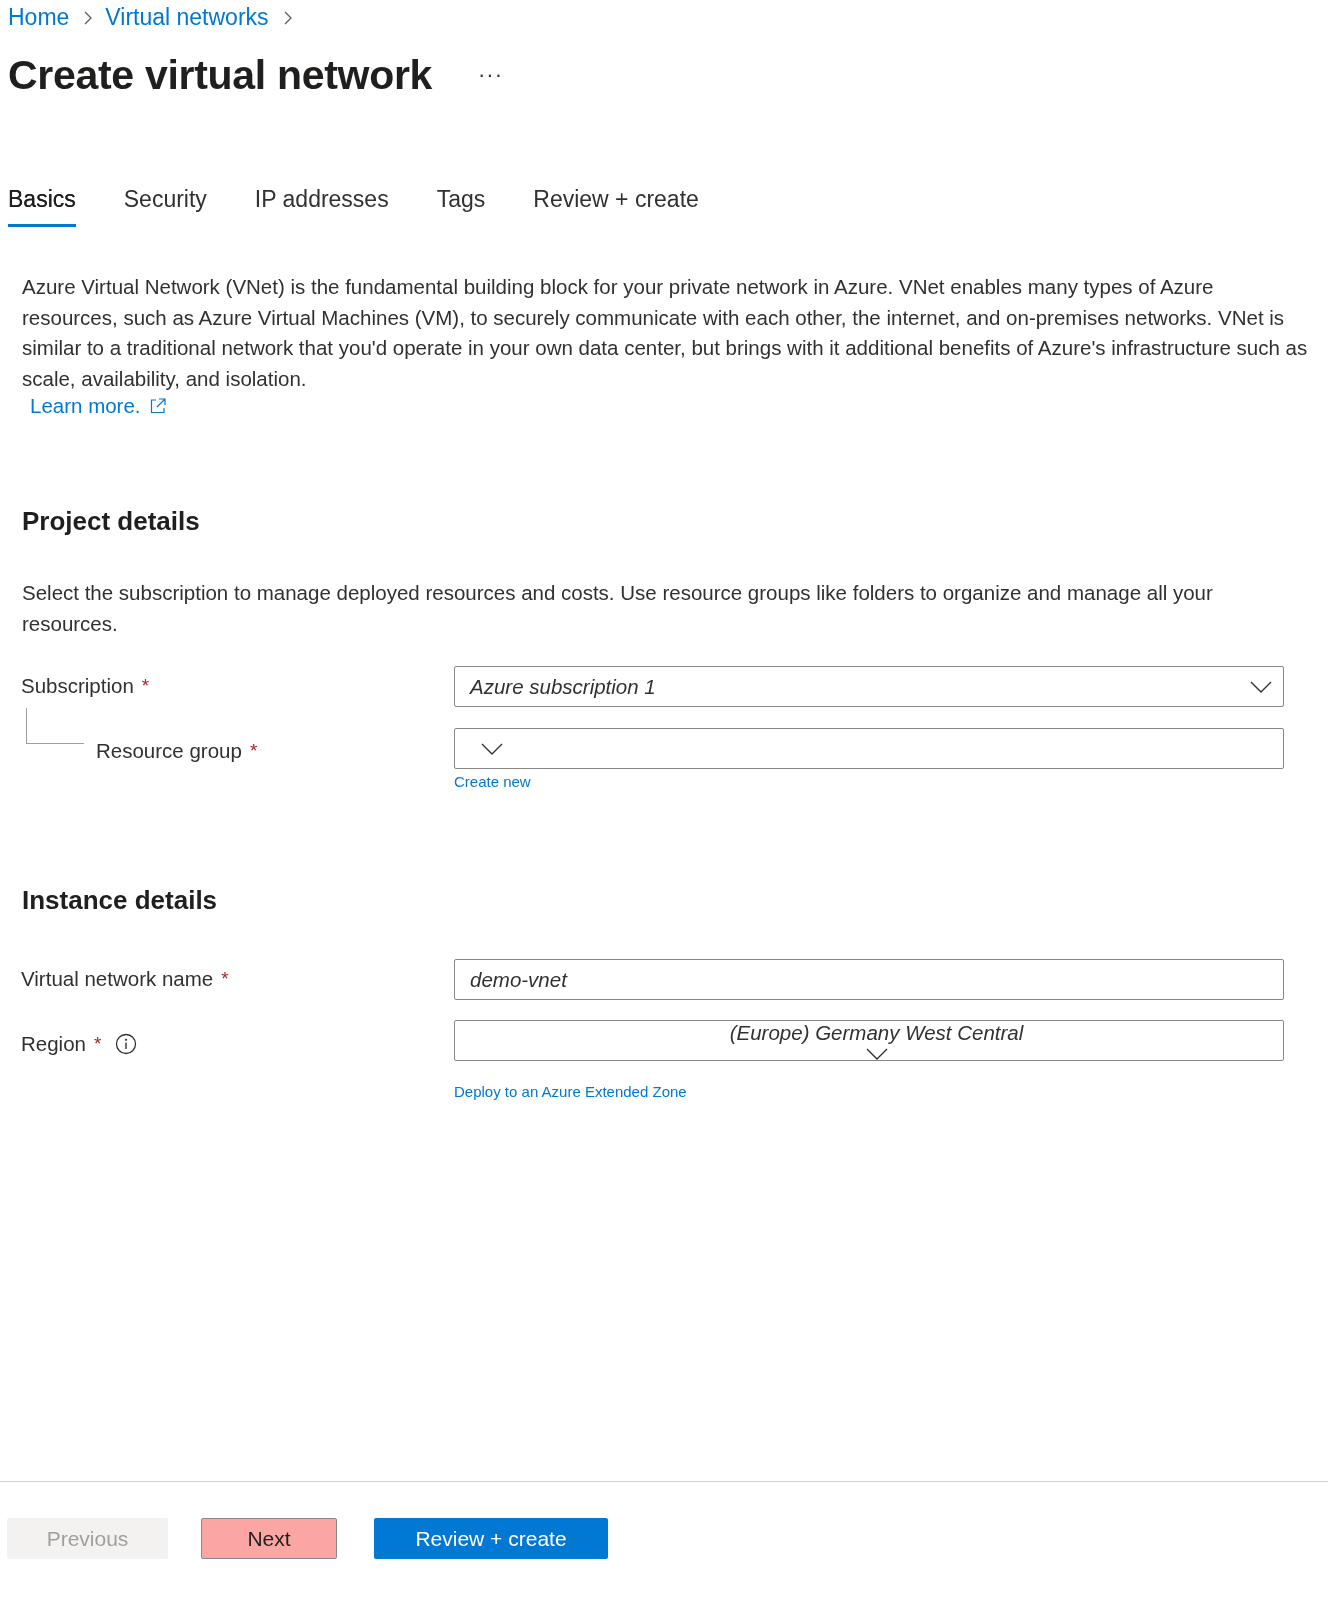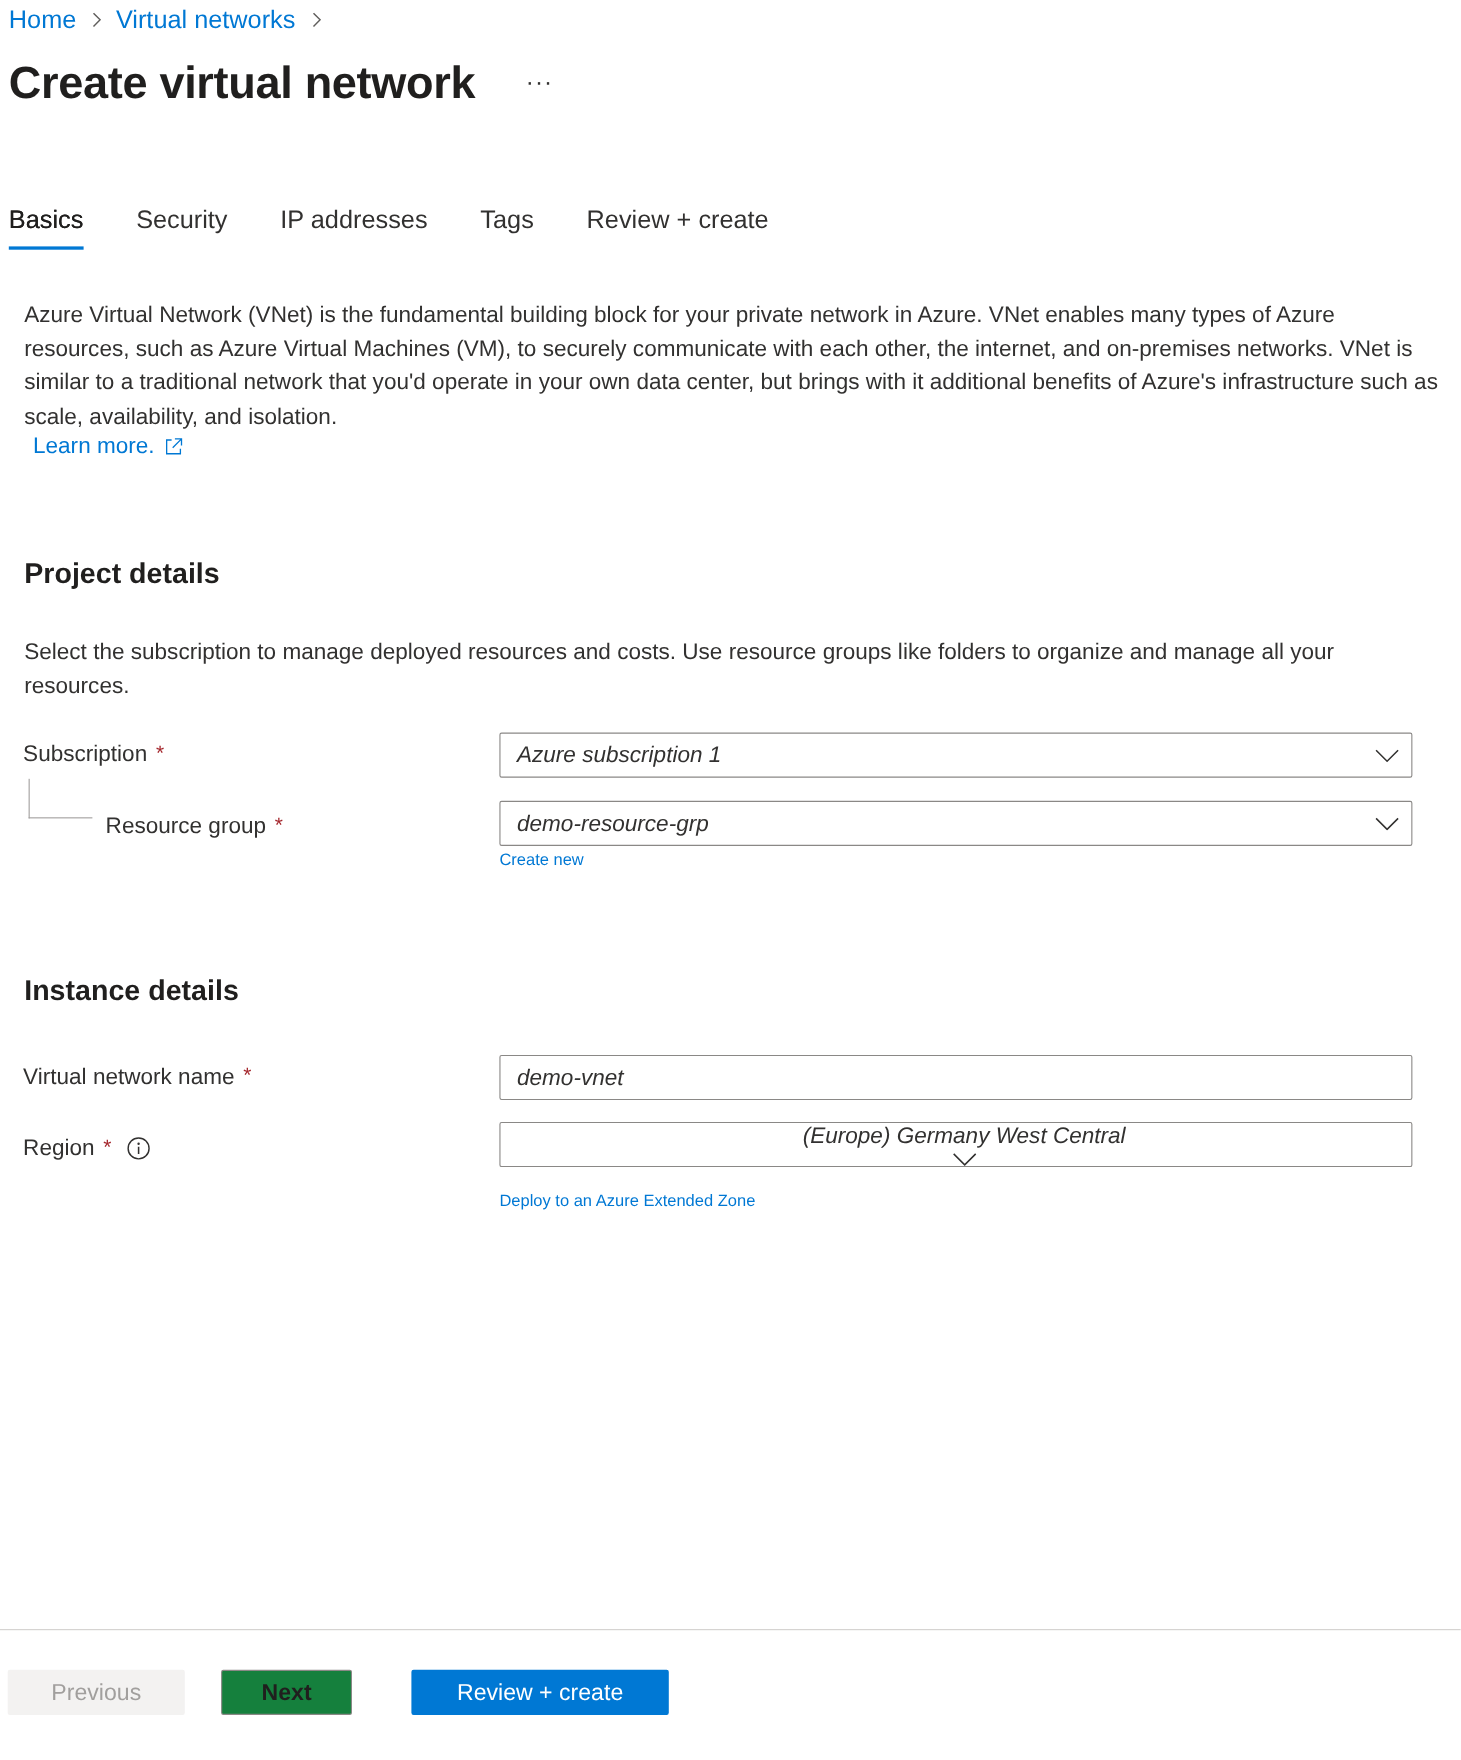--- a/index.html
+++ b/index.html
@@ -34,21 +34,21 @@
 
   .control { position: absolute; left: 454px; width: 830px; height: 41px; border: 1px solid #8a8886; border-radius: 2px; background: #fff; display: flex; align-items: center; padding-left: 15px; font-size: 20.5px; color: #323130; cursor: pointer; font-style: italic; }
   .control .value { flex: 1; }
   .control .chev { width: 44px; display: flex; justify-content: center; align-items: center; }
 
   .link { position: absolute; left: 454px; font-size: 15px; color: #0078d4; cursor: pointer; }
 
   .footer-divider { position: absolute; left: 0; top: 1481px; width: 1328px; height: 1px; background: #d2d0ce; }
   .btn { position: absolute; top: 1518px; height: 41px; display: flex; align-items: center; justify-content: center; font-size: 21px; border-radius: 2px; cursor: pointer; }
   .btn-prev { left: 7px; width: 161px; background: #f3f2f1; color: #a19f9d; }
-  .btn-next { left: 201px; width: 119px; background: #15803d; color: #201f1e; border: 1px solid #8a8886; font-weight: bold; }
+  .btn-next { left: 201px; width: 136px; background: #fca5a5; color: #201f1e; border: 1px solid #8a8886; }
   .btn-review { left: 374px; width: 234px; background: #0078d4; color: #fff; }
 </style>
 </head>
 <body>
 
 <nav class="breadcrumb">
   <a class="crumb">Home</a>
   <span class="sep">
     <svg width="10" height="16" viewBox="0 0 10 16">
         <path d="M2 2 L8 8 L2 14" fill="none" stroke="#605e5c" stroke-width="1.3"></path>
@@ -98,21 +98,20 @@
   </span>
 </div>
 
 <div class="tree-line"></div>
 
 <div class="field-label" style="left:96px; top:739px;">
   <span>Resource group</span>
   <span class="req">*</span>
 </div>
 <div class="control" style="top:728px;">
-  <span class="value">demo-resource-grp</span>
   <span class="chev">
     <svg width="22" height="12" viewBox="0 0 22 12">
         <path d="M1 1 L11 11 L21 1" fill="none" stroke="#323130" stroke-width="1.4"></path>
       </svg>
   </span>
 </div>
 <a class="link" style="top:773px;">Create new</a>
 
 <h2 class="section-title" style="top:885px;">Instance details</h2>
 

